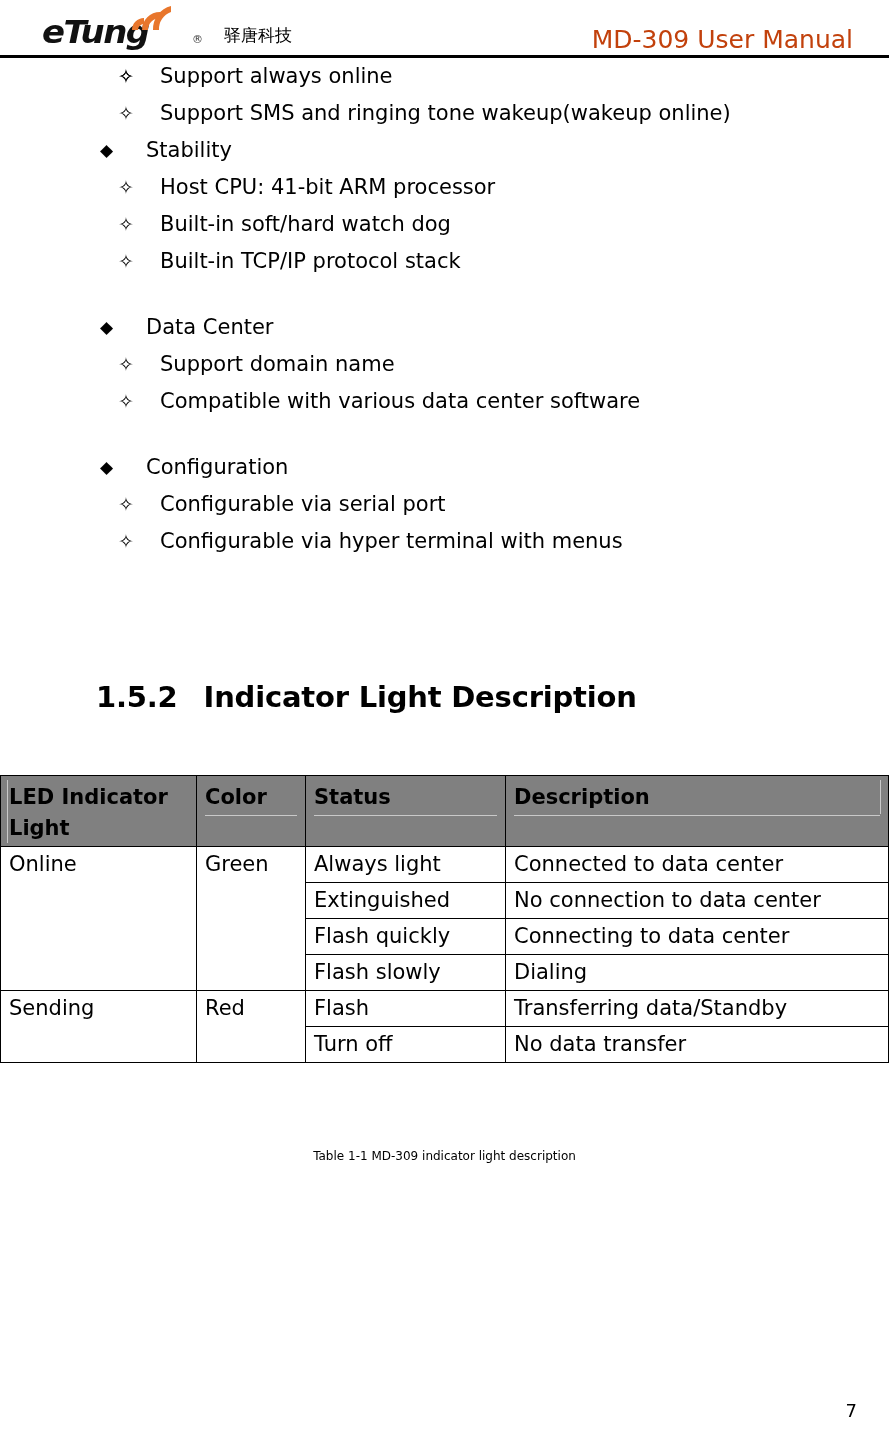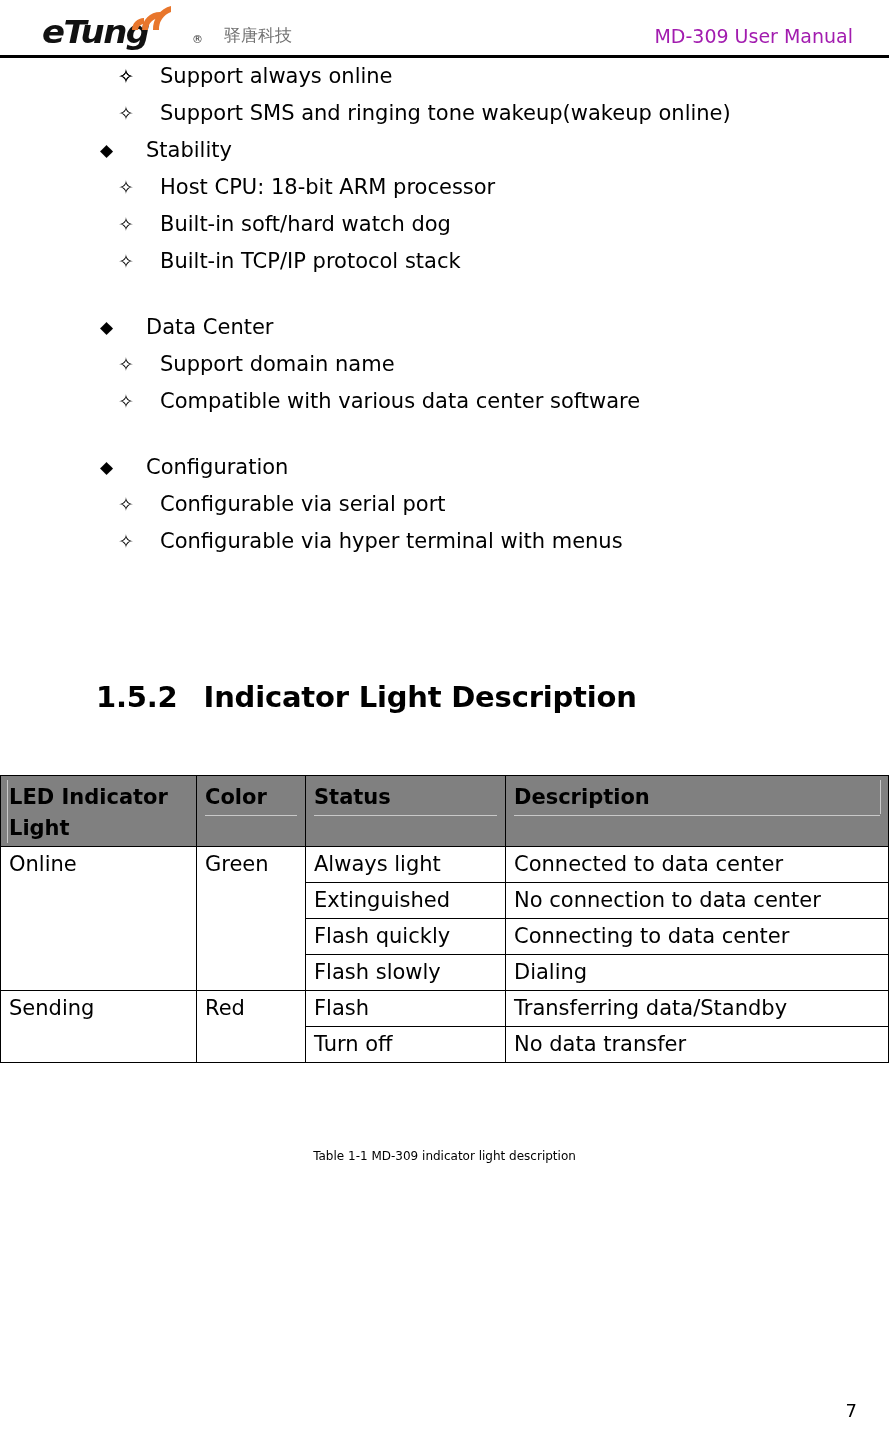--- a/index.html
+++ b/index.html
@@ -63,30 +63,30 @@
     left: 150px;
     bottom: 6px;
     font-size: 11px;
     color: #3a3a3a;
   }
   .logo-cn {
     position: absolute;
     left: 182px;
     bottom: 5px;
     font-size: 17px;
-    color: #737373;
+    color: #000000;
     white-space: nowrap;
     font-family: Liberation Serif, serif;
   }
   .header-title {
     position: absolute;
     right: 36px;
     top: 25px;
-    font-size: 19px;
-    color: #a21caf;
+    font-size: 25px;
+    color: #c2410c;
     white-space: nowrap;
   }
   .header-rule {
     position: absolute;
     left: 0;
     top: 55px;
     width: 889px;
     height: 3px;
     background: #000000;
   }
@@ -274,21 +274,21 @@
   </ul>
 
   <div class="group">
     <div class="lvl1">
       <span class="bullet">◆</span>
       <span>Stability</span>
     </div>
     <ul class="plain">
       <li class="lvl2">
         <span class="bullet">✧</span>
-        <span>Host CPU: 18-bit ARM processor</span>
+        <span>Host CPU: 41-bit ARM processor</span>
       </li>
       <li class="lvl2">
         <span class="bullet">✧</span>
         <span>Built-in soft/hard watch dog</span>
       </li>
       <li class="lvl2">
         <span class="bullet">✧</span>
         <span>Built-in TCP/IP protocol stack</span>
       </li>
     </ul>

